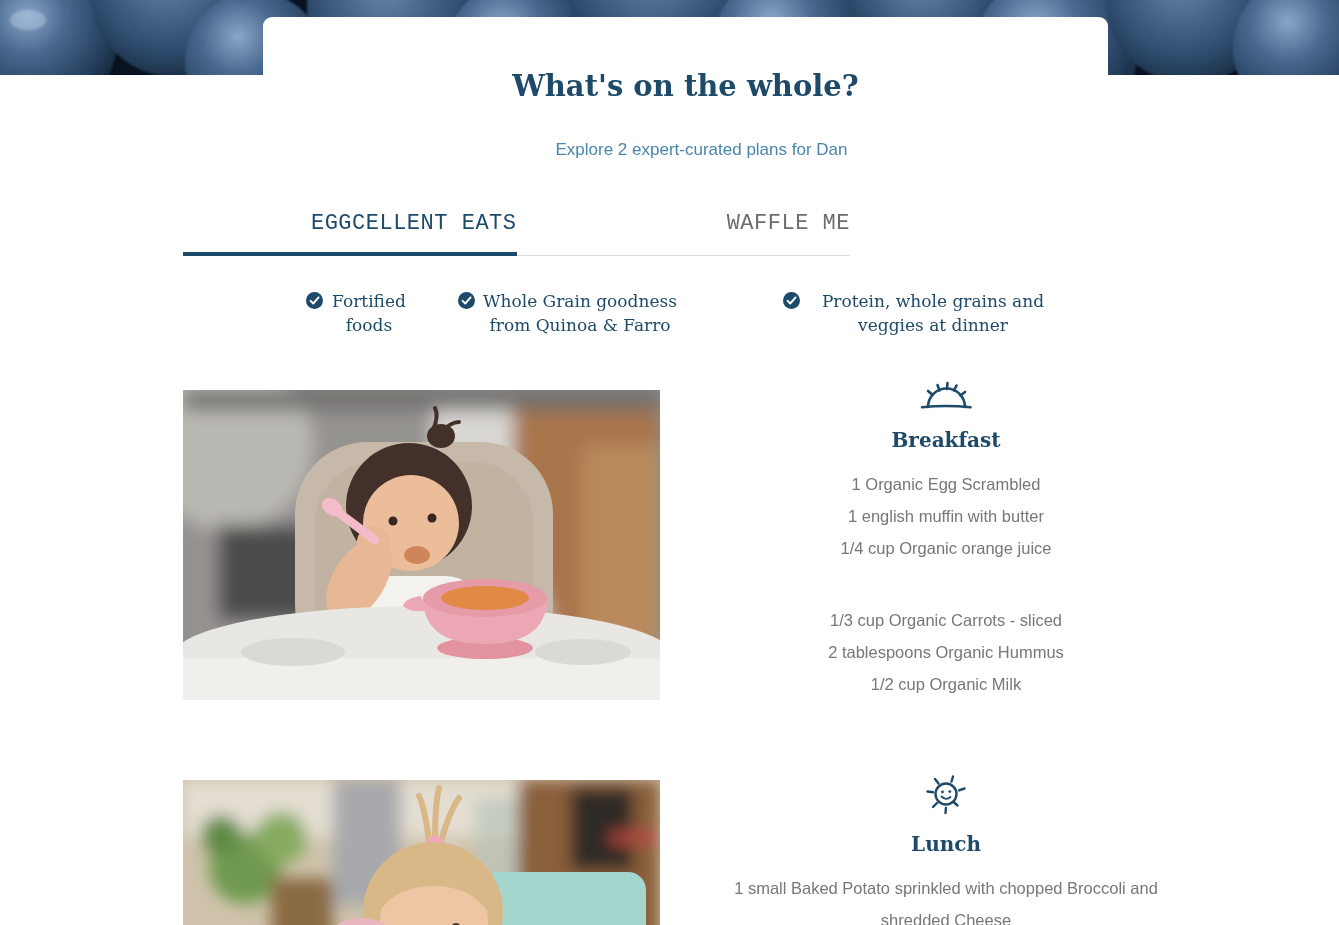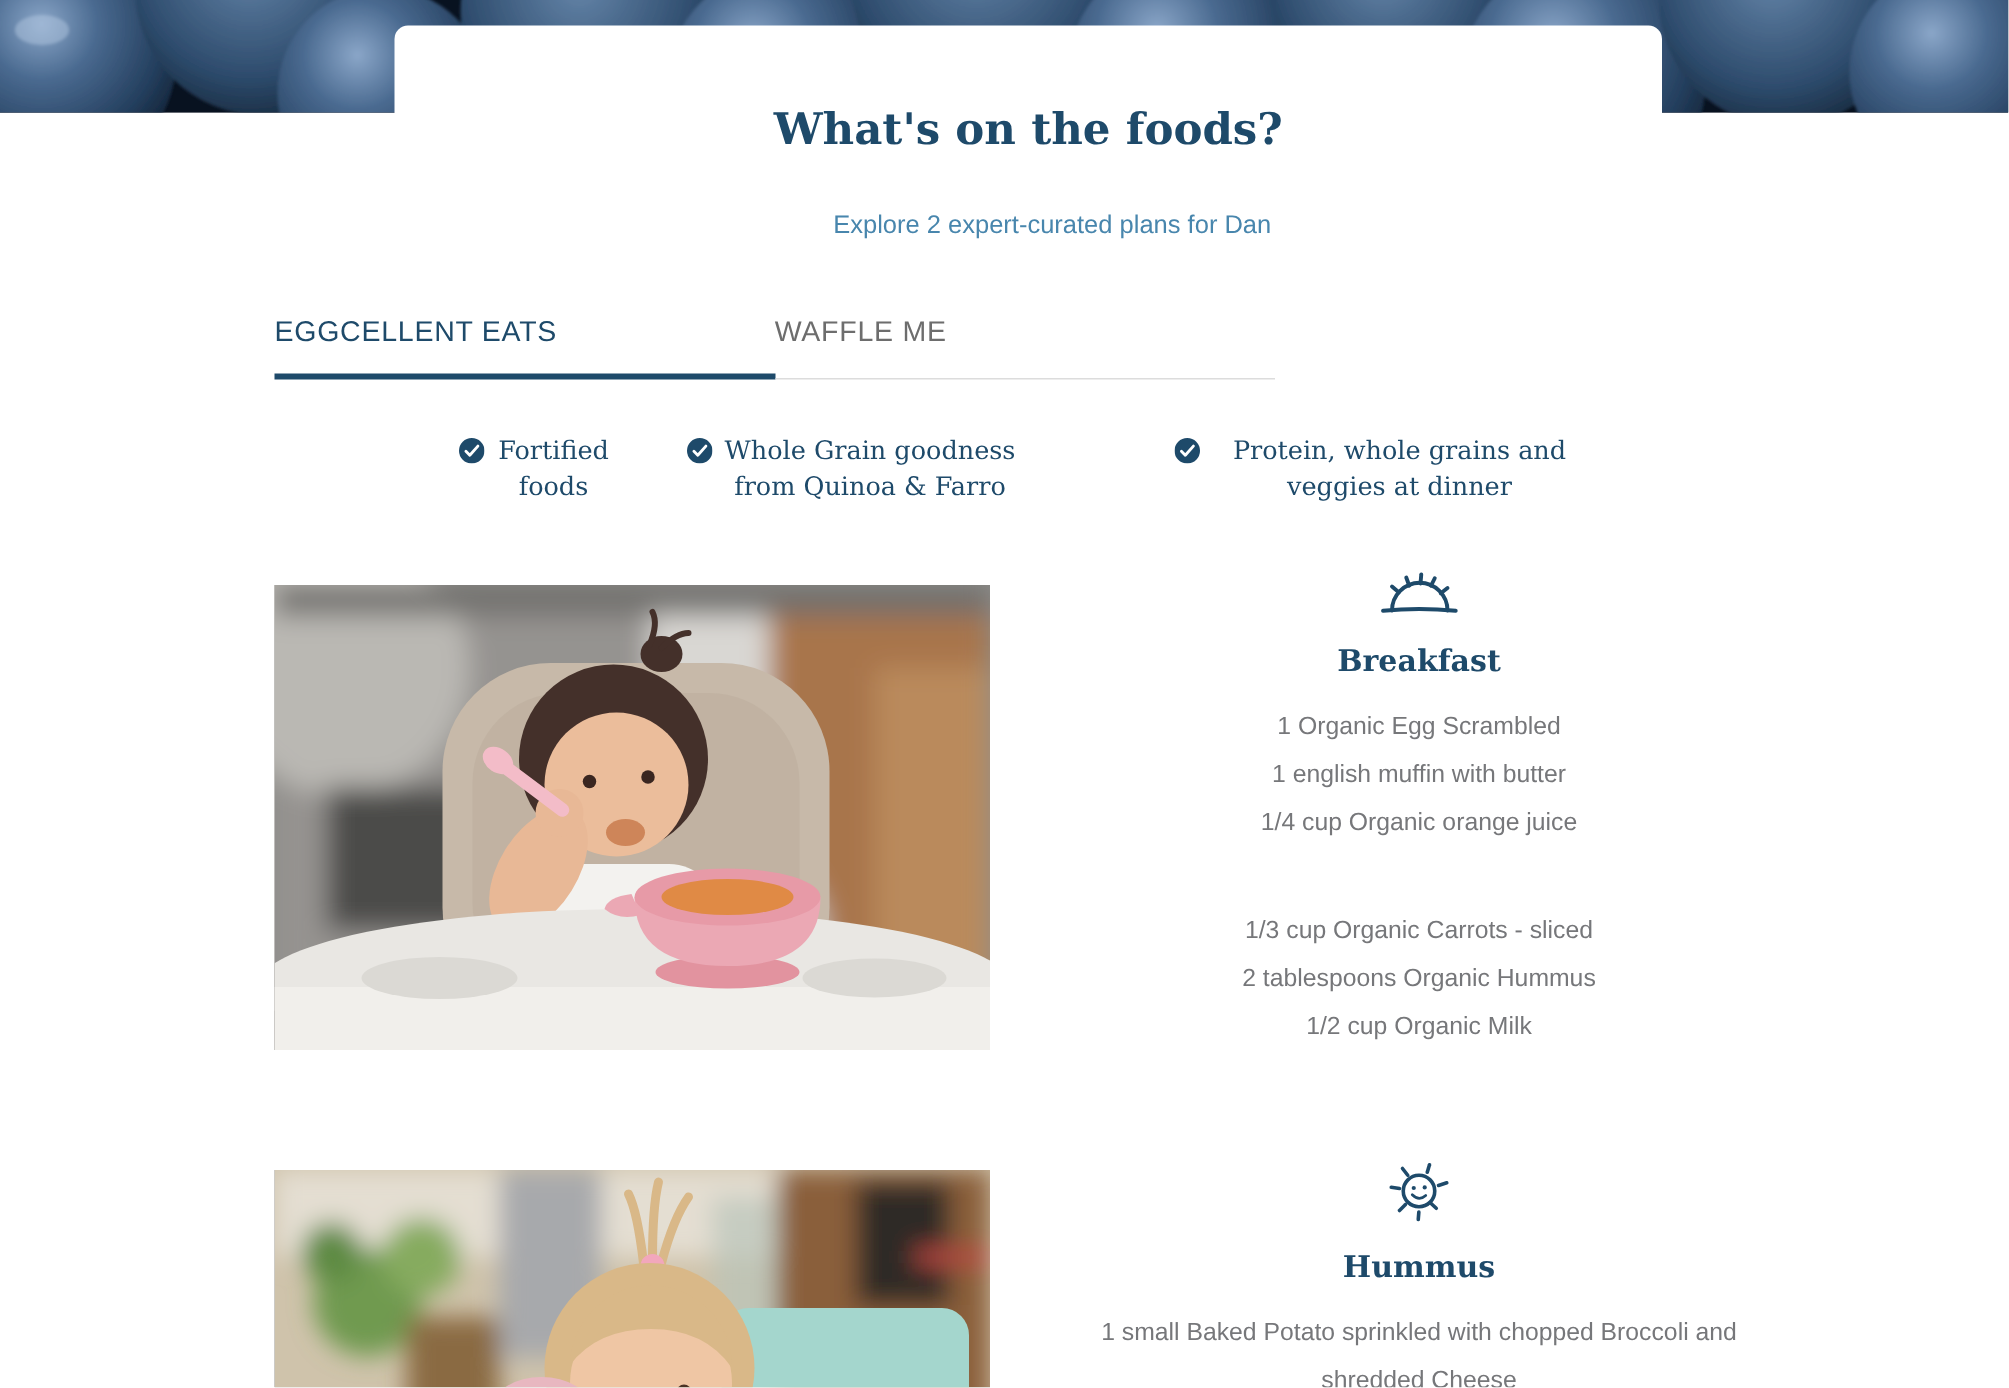--- a/index.html
+++ b/index.html
@@ -54,23 +54,23 @@
   }
   
   .tabs {
     position: absolute;
     left: 183px; top: 203px;
     width: 667px;
     display: flex;
   }
   .tab {
     width: 50%;
-    text-align: left;
-    font-family: Liberation Sans, sans-serif;
-    font-size: 19px;
+    text-align: right;
+    font-family: Liberation Mono, monospace;
+    font-size: 22px;
     letter-spacing: 0.5px;
     color: #6d6d6d;
     padding: 8px 0 19px 0;
     border-bottom: 1px solid #dcdcdc;
     cursor: pointer;
   }
   .tab.active {
     color: #1e4a6a;
     padding-bottom: 16px;
     border-bottom: 4px solid #1e4a6a;
@@ -175,21 +175,21 @@
         <ellipse cx="500" cy="30" rx="16" ry="9" fill="#b9cde4" opacity="0.35"></ellipse>
         <ellipse cx="1040" cy="32" rx="18" ry="10" fill="#b9cde4" opacity="0.4"></ellipse>
         <circle cx="600" cy="70" r="26" fill="#050d16" opacity="0.8"></circle>
         <circle cx="870" cy="72" r="30" fill="#050d16" opacity="0.8"></circle>
       </g>
     </svg>
   </div>
 
   <div class="card"></div>
 
-  <h1 class="title">What's on the foods?</h1>
+  <h1 class="title">What's on the whole?</h1>
   <p class="subtitle">Explore 2 expert-curated plans for Dan</p>
 
   <div class="tabs">
     <div class="tab active">EGGCELLENT EATS</div>
     <div class="tab">WAFFLE ME</div>
   </div>
 
   <div class="feature feature1">
     <span class="check">
       <svg width="17" height="17" viewBox="0 0 17 17">
@@ -335,17 +335,17 @@
         <path d="M17.5 25.5 q4.5 4.5 9 0.5" stroke-width="1.8"></path>
         <path d="M11 8 l3.5 4.5"></path>
         <path d="M29 5.5 l-1.5 5"></path>
         <path d="M3.5 20.5 l5.5 0.8"></path>
         <path d="M40.5 17.5 l-5.5 1.8"></path>
         <path d="M9 36 l4 -4"></path>
         <path d="M33.5 34.5 l-3.8 -3.5"></path>
         <path d="M21.5 42 l0.4 -5"></path>
       </svg>
     </div>
-    <h2>Hummus</h2>
+    <h2>Lunch</h2>
     <p>1 small Baked Potato sprinkled with chopped Broccoli and shredded Cheese</p>
   </section>
 
 </div>
 
 </body></html>

